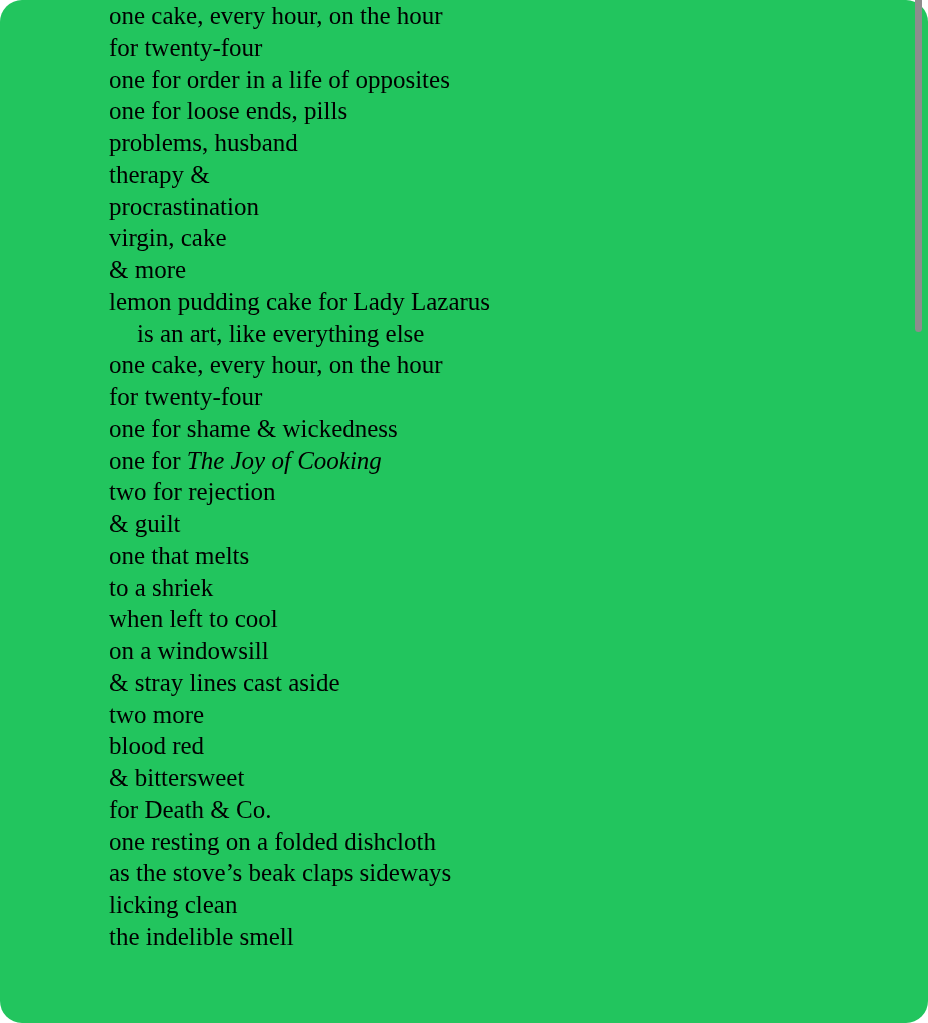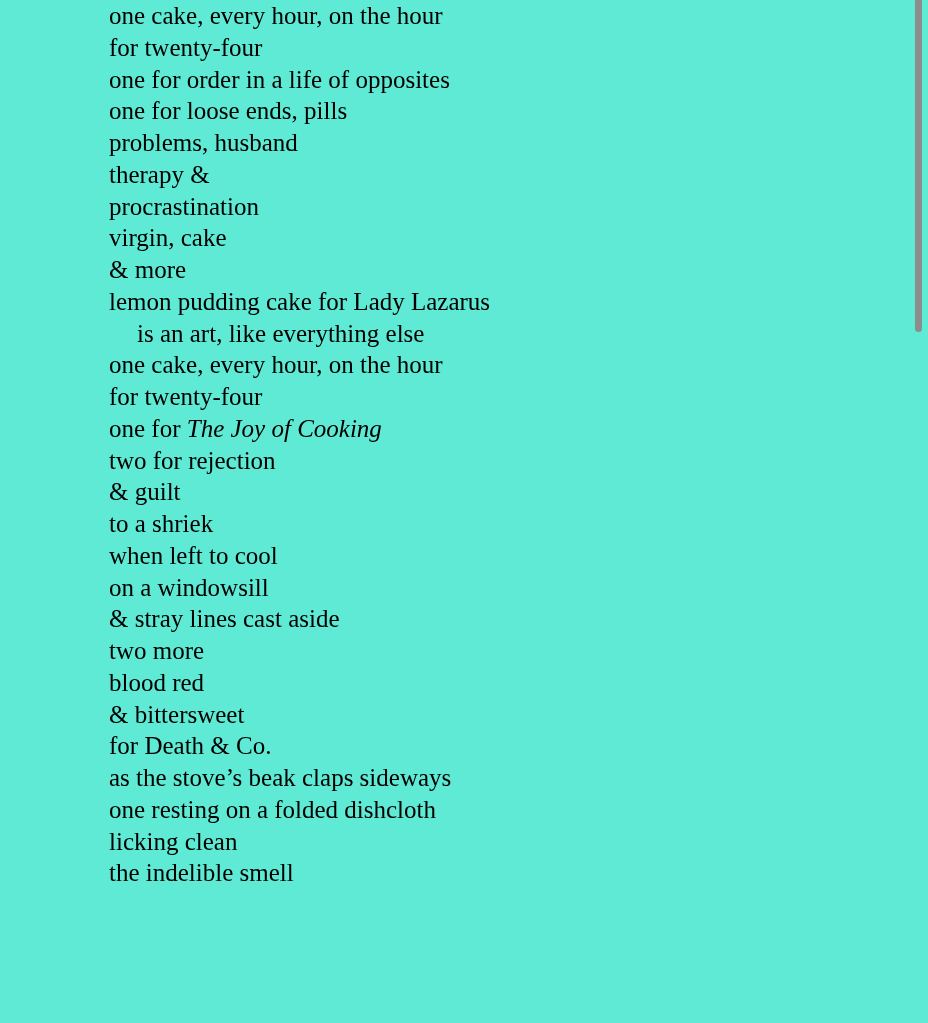--- a/index.html
+++ b/index.html
@@ -43,45 +43,47 @@
     left: 915px;
     width: 7px;
     top: -8px;
     height: 340px;
     border-radius: 4px;
   }
 </style>
 </head>
 <body>
 
-<main class="page" style="background: #5eead4;">
+<main class="page" style="background: #22c55e; border-radius: 22px;">
   <div class="poem" id="poem" style="color: rgb(0, 0, 0);">
       <div class="poem-line"><span class="">one cake, every hour, on the hour</span></div>
       <div class="poem-line"><span class="">for twenty-four</span></div>
       <div class="poem-line"><span class="">one for order in a life of opposites</span></div>
       <div class="poem-line"><span class="">one for loose ends, pills</span></div>
       <div class="poem-line"><span class="">problems, husband</span></div>
       <div class="poem-line"><span class="">therapy &amp;</span></div>
       <div class="poem-line"><span class="">procrastination</span></div>
       <div class="poem-line"><span class="">virgin, cake</span></div>
       <div class="poem-line"><span class="">&amp; more</span></div>
       <div class="poem-line"><span class="">lemon pudding cake for Lady Lazarus</span></div>
       <div class="poem-line indented"><span class="">is an art, like everything else</span></div>
       <div class="poem-line"><span class="">one cake, every hour, on the hour</span></div>
       <div class="poem-line"><span class="">for twenty-four</span></div>
+      <div class="poem-line"><span class="">one for shame &amp; wickedness</span></div>
       <div class="poem-line"><span class="">one for </span><span class="seg-italic">The Joy of Cooking</span></div>
       <div class="poem-line"><span class="">two for rejection</span></div>
       <div class="poem-line"><span class="">&amp; guilt</span></div>
+      <div class="poem-line"><span class="">one that melts</span></div>
       <div class="poem-line"><span class="">to a shriek</span></div>
       <div class="poem-line"><span class="">when left to cool</span></div>
       <div class="poem-line"><span class="">on a windowsill</span></div>
       <div class="poem-line"><span class="">&amp; stray lines cast aside</span></div>
       <div class="poem-line"><span class="">two more</span></div>
       <div class="poem-line"><span class="">blood red</span></div>
       <div class="poem-line"><span class="">&amp; bittersweet</span></div>
       <div class="poem-line"><span class="">for Death &amp; Co.</span></div>
+      <div class="poem-line"><span class="">one resting on a folded dishcloth</span></div>
       <div class="poem-line"><span class="">as the stove’s beak claps sideways</span></div>
-      <div class="poem-line"><span class="">one resting on a folded dishcloth</span></div>
       <div class="poem-line"><span class="">licking clean</span></div>
       <div class="poem-line"><span class="">the indelible smell</span></div>
     </div>
   <div class="scrollbar-thumb" id="scrollbar-thumb" style="background: rgb(141, 141, 141);"></div>
 </main>
 
 </body></html>

